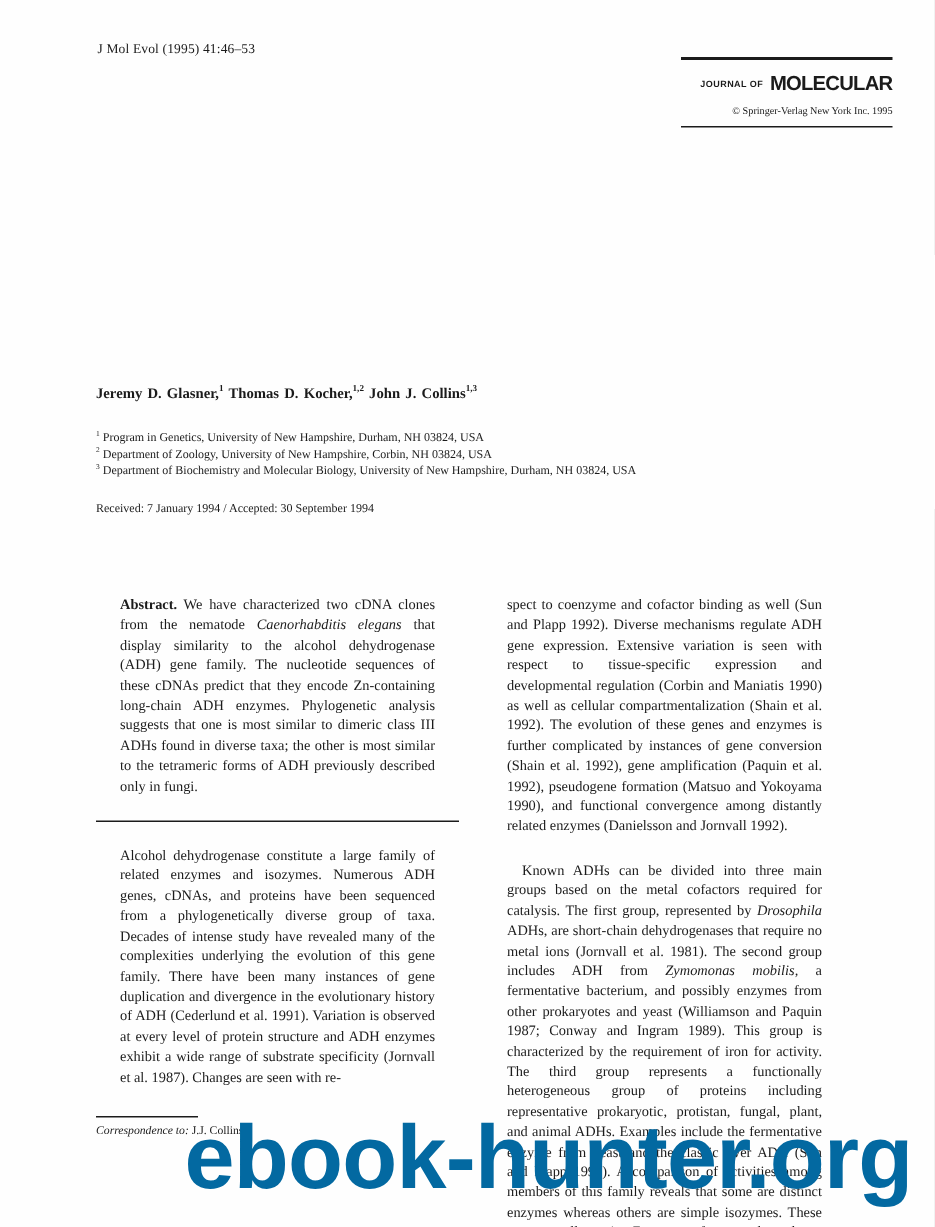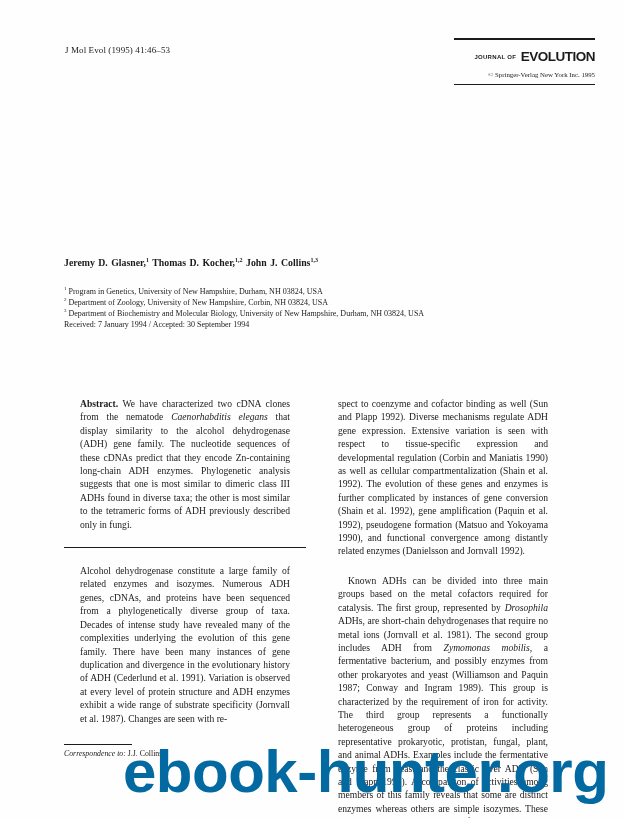--- a/index.html
+++ b/index.html
@@ -1,38 +1,38 @@
 <!DOCTYPE html>
 <html><head>
 <meta charset="utf-8">
 <style>
   html,body { margin:0; padding:0; background:#e8e8e8; }
   .page {
     position:relative; width:623px; height:818px; margin:0 auto;
     background:#fefefe; overflow:hidden;
     font-family:"Liberation Serif", serif; color:#1b1b1b;
   }
-  .citation { position:absolute; left:65px; top:45px; font-size:9px; letter-spacing:0.1px; }
+  .citation { position:absolute; left:65px; top:27px; font-size:9px; letter-spacing:0.1px; }
 
   .logo-block { position:absolute; left:454px; top:38px; width:141px; text-align:right; }
   .logo-rule-top { border-top:2px solid #1b1b1b; margin-bottom:7px; }
   .logo-rule-bottom { border-top:1.5px solid #1b1b1b; margin-top:6px; }
   .logo-line1 { font-family:"Liberation Sans", sans-serif; font-weight:bold; white-space:nowrap; }
   .journal-of { font-size:6px; letter-spacing:0.3px; vertical-align:2px; }
   .logo-big { font-size:13.5px; letter-spacing:-0.5px; }
   .logo-line2-wrap { margin-top:-1px; }
   .logo-evol-box { display:inline-block; border:1.8px solid #1b1b1b; padding:0 3px 1px 3px; line-height:1.05;
                    font-family:"Liberation Sans", sans-serif; font-weight:bold; font-size:13.5px; letter-spacing:-0.5px; }
   .copyright { font-size:6.8px; margin-top:6px; }
 
   .title { position:absolute; left:64px; top:197px; width:494px; margin:0;
            font-size:15px; font-weight:bold; line-height:19px; word-spacing:2.5px; }
   .authors { position:absolute; left:64px; top:257px; font-size:9.8px; font-weight:bold; word-spacing:1px; }
   .affiliations { position:absolute; left:64px; top:287px; font-size:8px; line-height:10.8px; }
-  .received { position:absolute; left:64px; top:320px; font-size:8px; }
+  .received { position:absolute; left:64px; top:334px; font-size:8px; }
 
   .columns { position:absolute; left:64px; top:381px; width:501px; display:flex; gap:16px; }
   .col { width:242px; font-size:9.6px; line-height:13.4px; text-align:justify; }
   .col p { margin:16px; }
   .keywords { margin-top:9px; }
   .kw-rule { border-top:1.6px solid #1b1b1b; margin-top:8px; }
   .intro-heading { font-size:9.8px; font-weight:bold; margin-top:18px; }
   .intro-p { margin-top:13px; }
   .indent { text-indent:10px; }
   sup { font-size:0.62em; line-height:0; }
@@ -48,21 +48,21 @@
 <body>
 
 <div class="page">
 
   <div class="citation">J Mol Evol (1995) 41:46–53</div>
 
   <div class="logo-block">
     <div class="logo-rule-top"></div>
     <div class="logo-line1">
       <span class="journal-of">JOURNAL OF</span>
-      <span class="logo-big">EVOLUTION</span>
+      <span class="logo-big">MOLECULAR</span>
     </div>
     <div class="copyright">© Springer-Verlag New York Inc. 1995</div>
     <div class="logo-rule-bottom"></div>
   </div>
 
 
   <div class="authors"><span>Jeremy D. Glasner,</span><sup>1</sup><span> Thomas D. Kocher,</span><sup>1,2</sup><span> John J. Collins</span><sup>1,3</sup></div>
 
   <div class="affiliations">
     <div><sup>1</sup><span> Program in Genetics, University of New Hampshire, Durham, NH 03824, USA</span></div>

